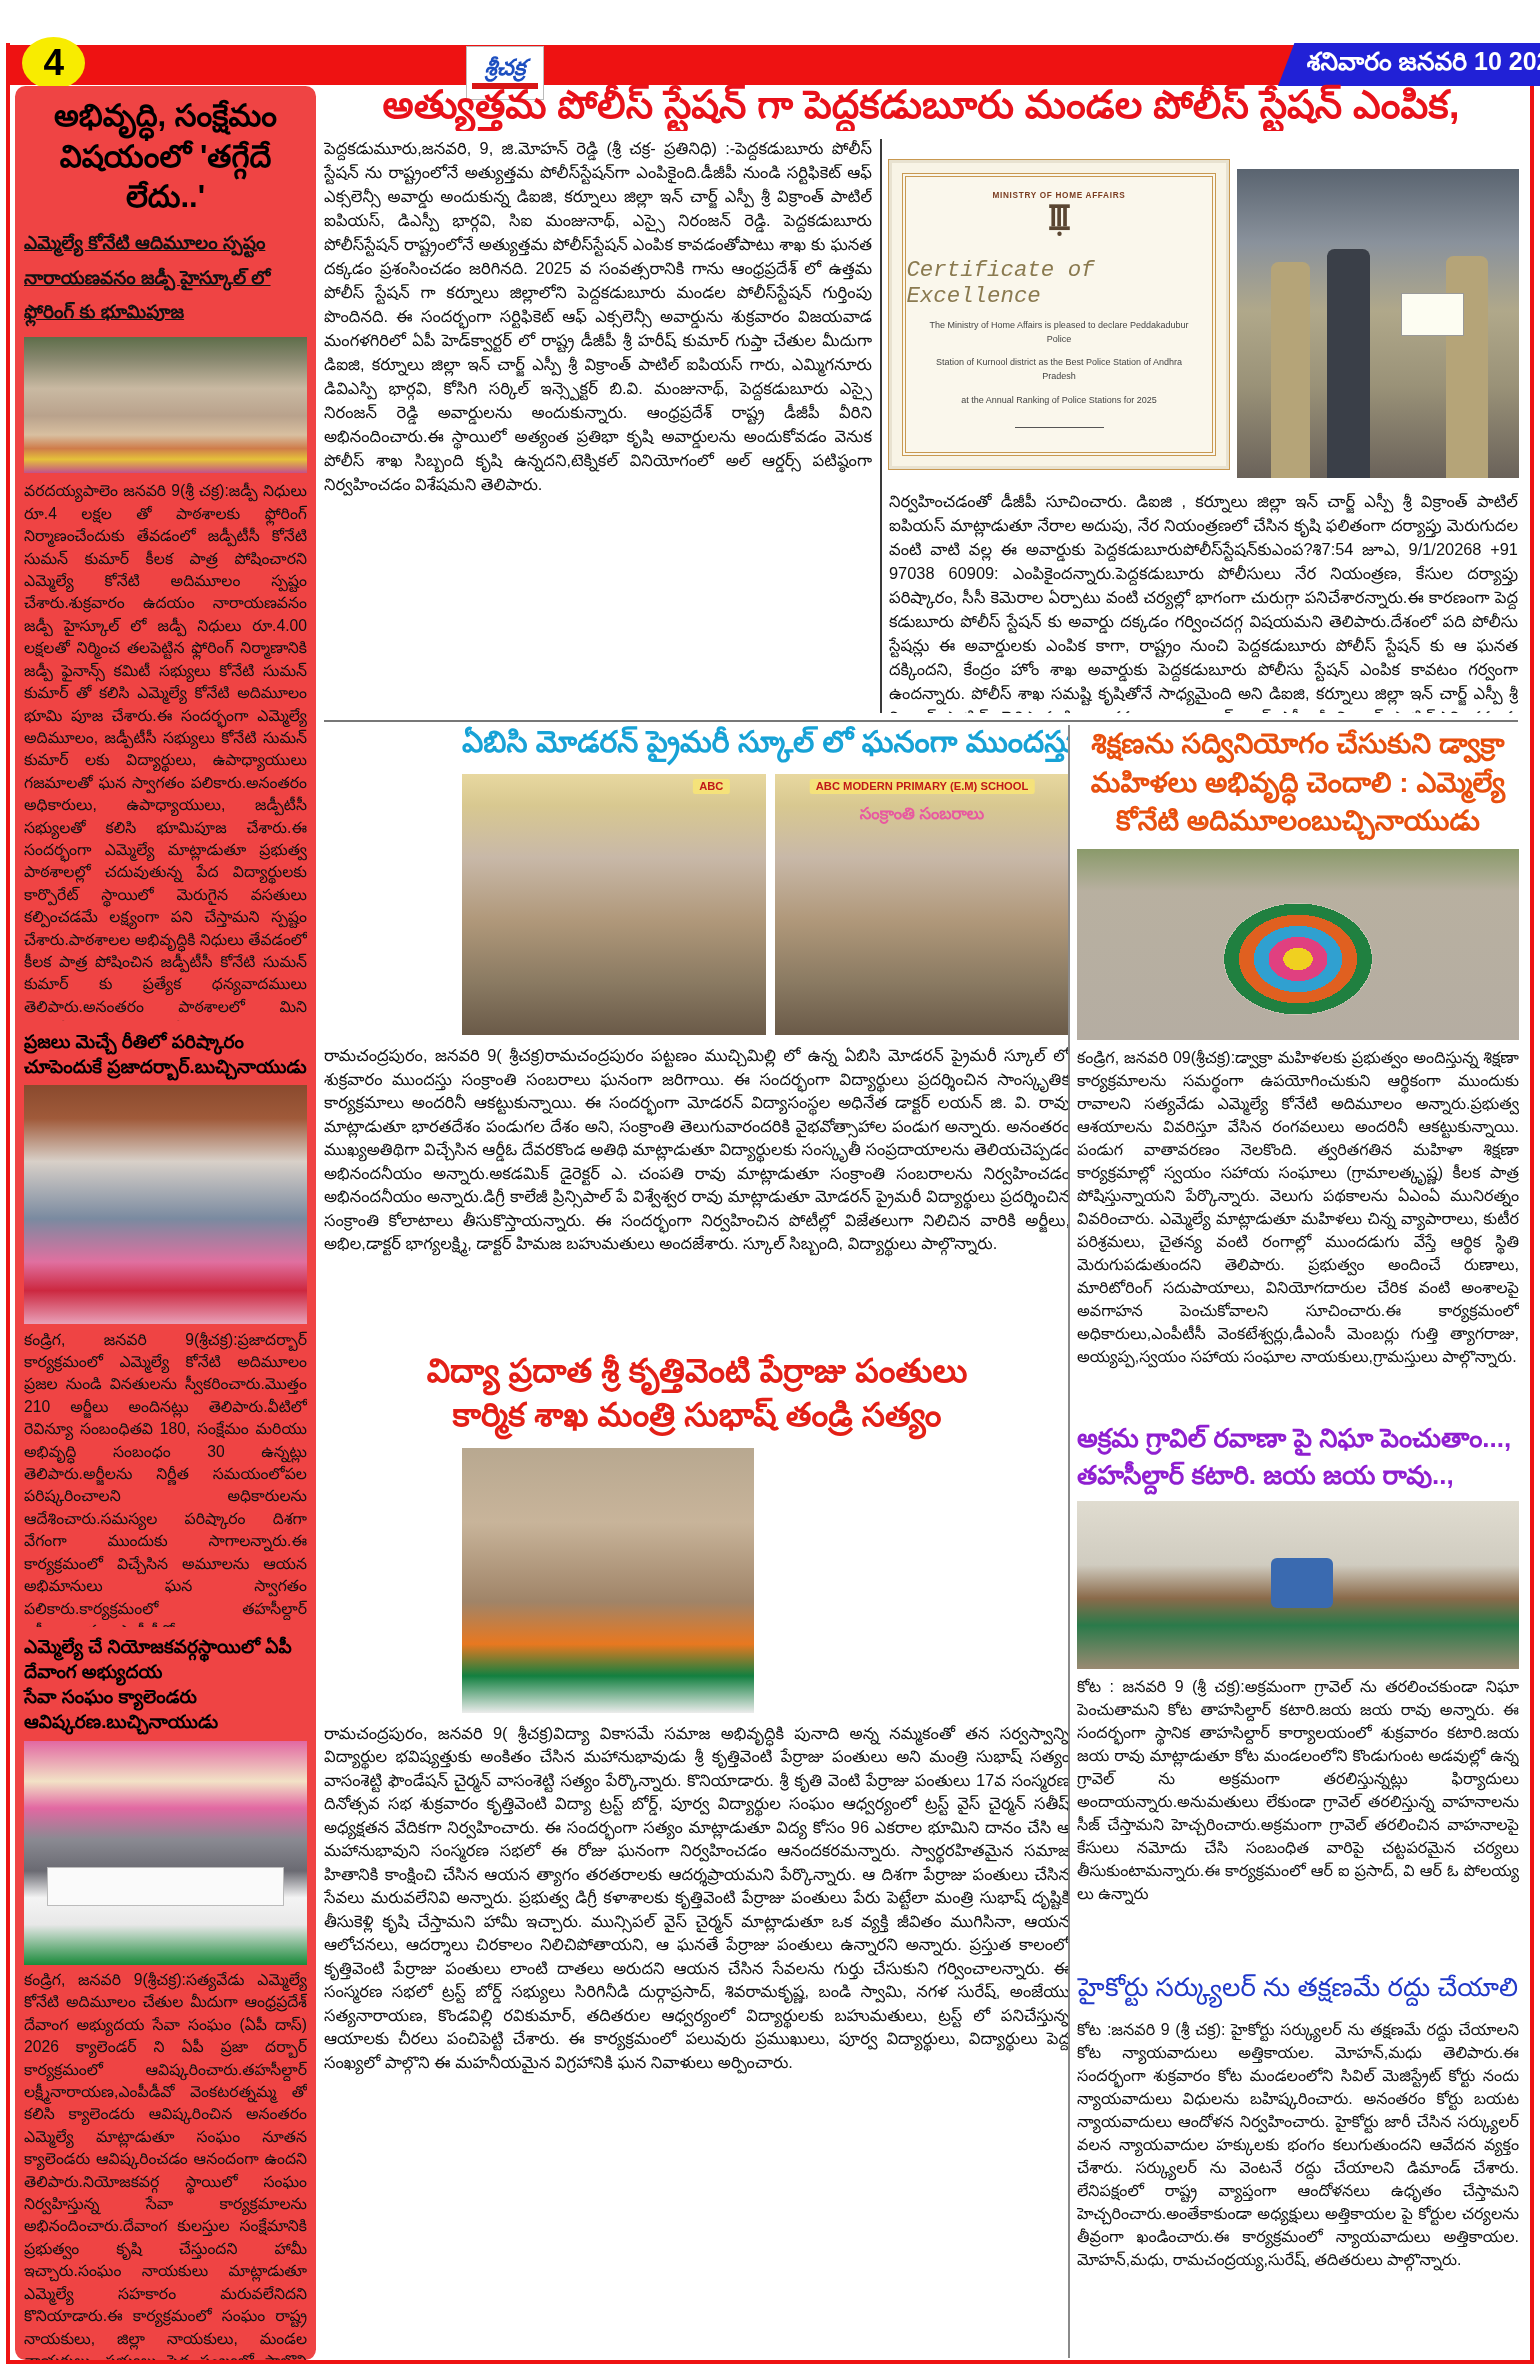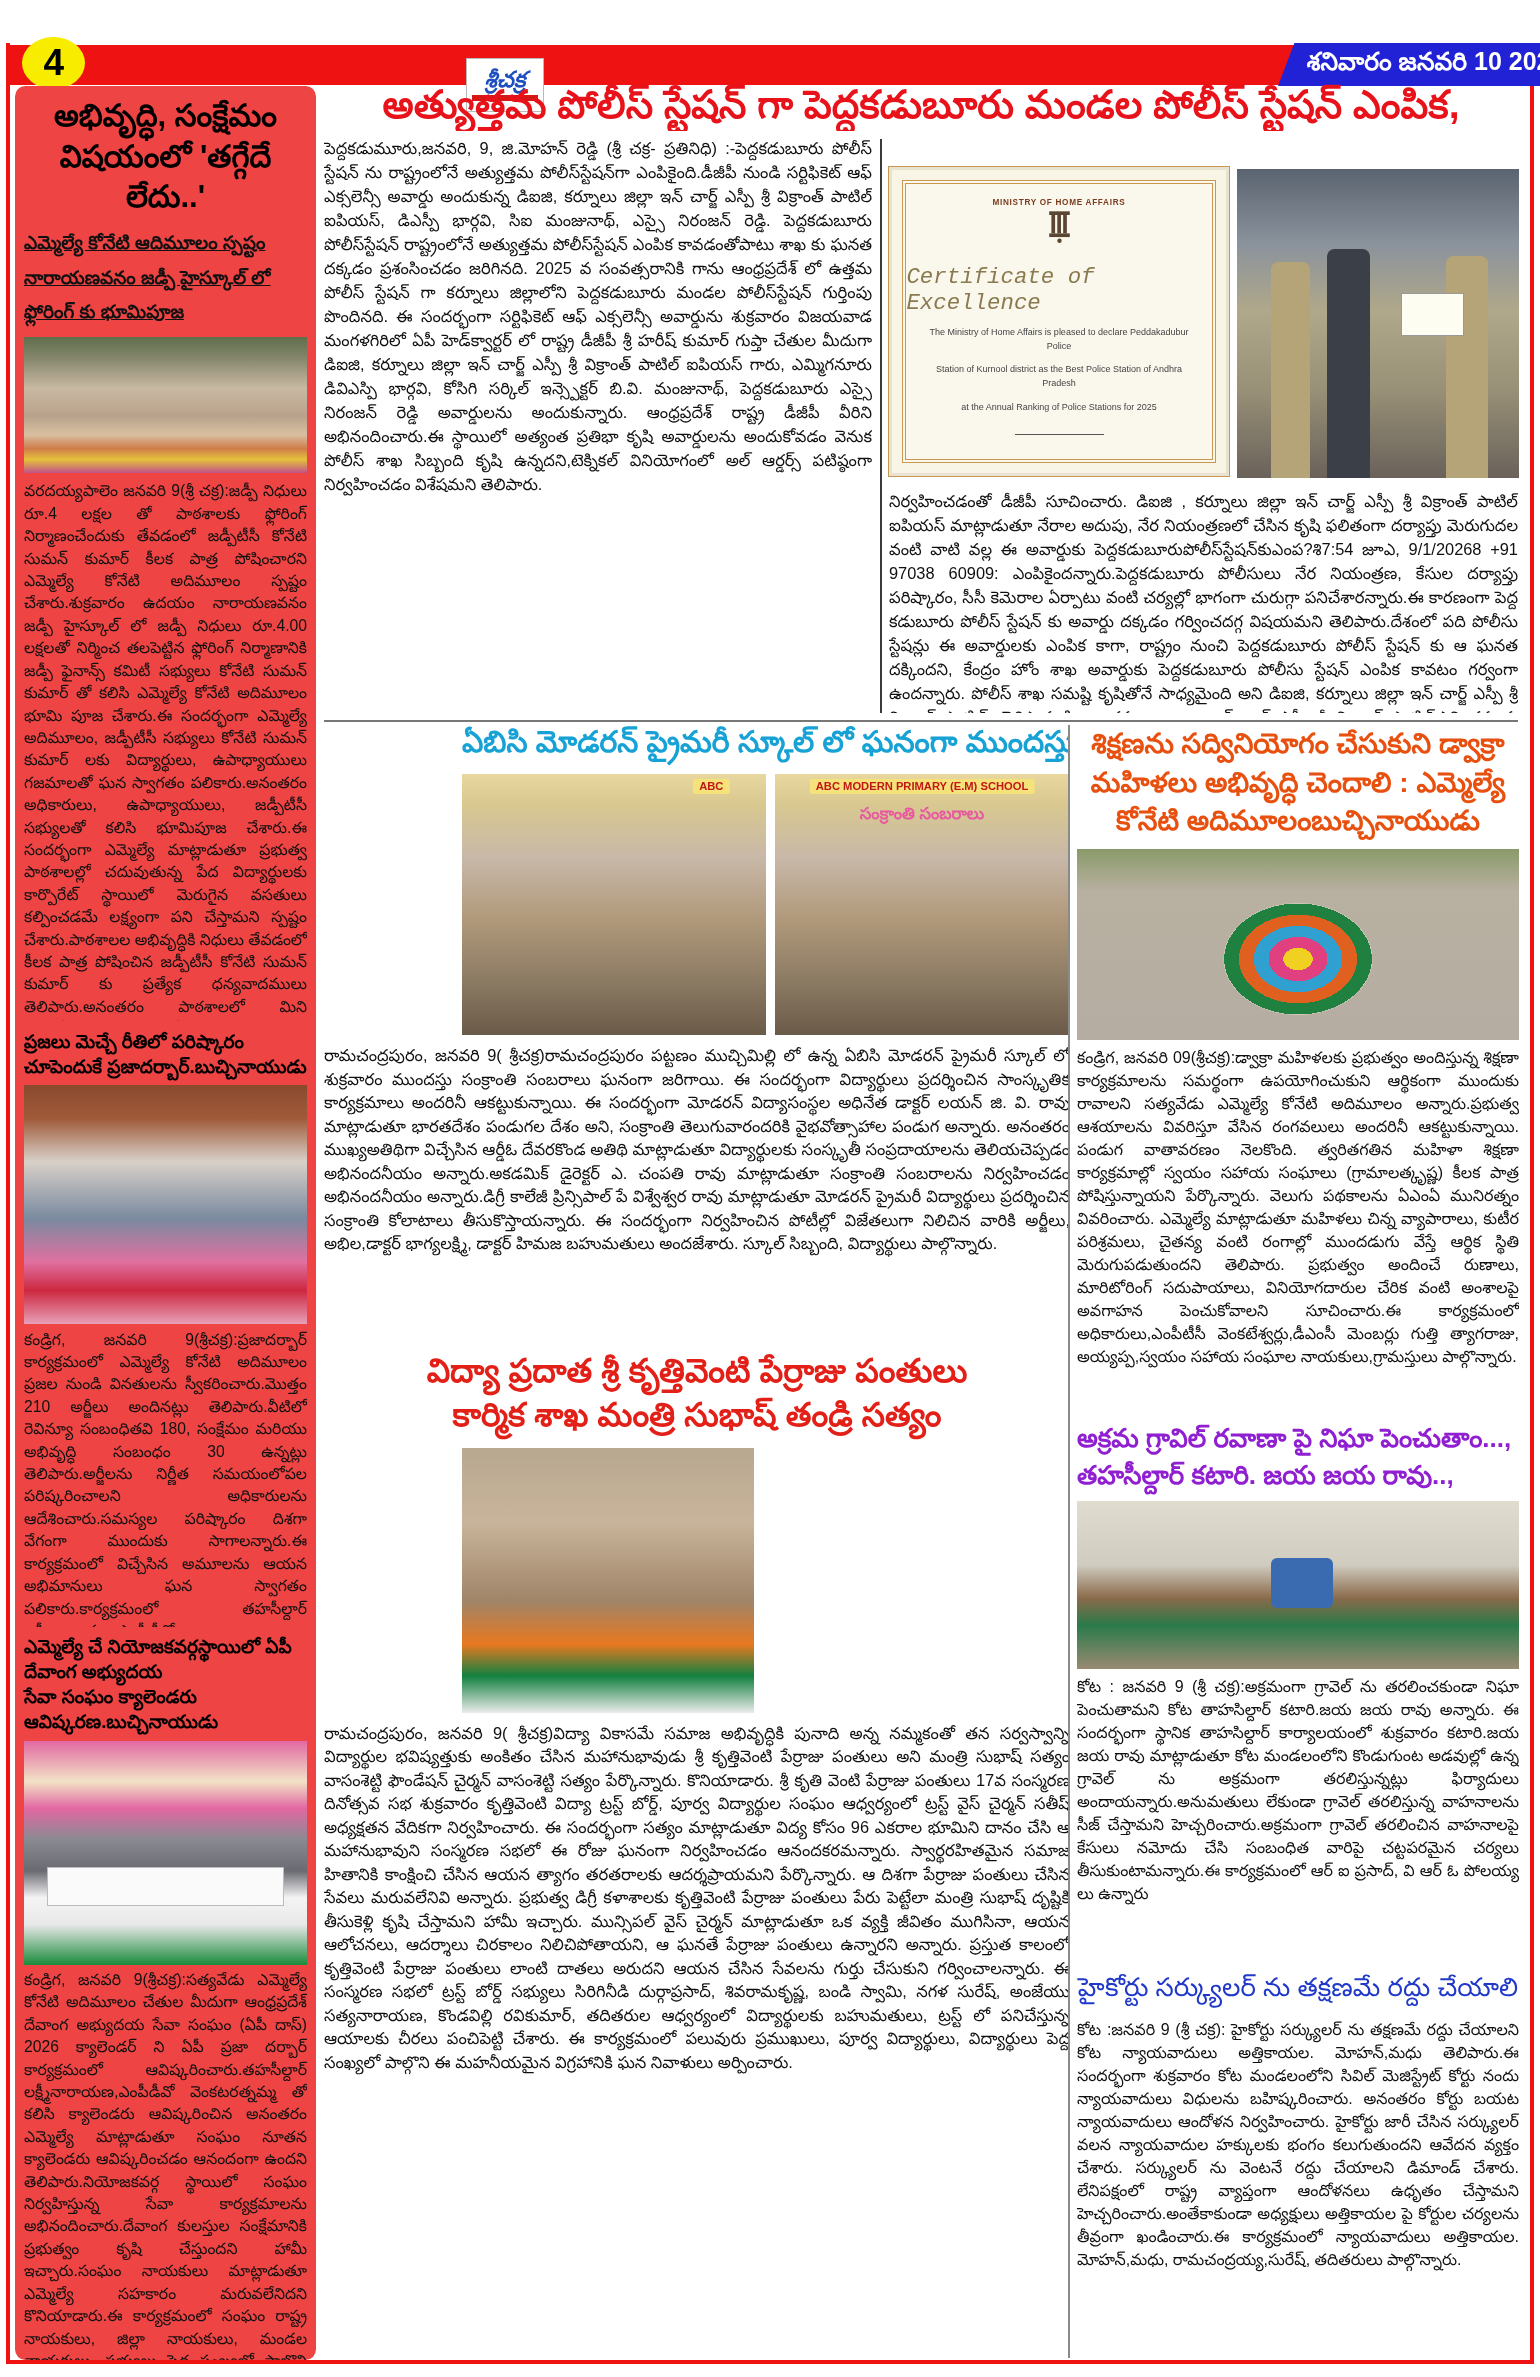--- a/index.html
+++ b/index.html
@@ -10,21 +10,21 @@
   .frame { position:absolute; background:#ee1212; }
   .frame-l { left:8; top:43px; width:3.7px; height:2321px; left:6px; }
   .frame-r { left:1530px; top:43px; width:3.7px; height:2321px; }
   .frame-b { left:6px; top:2360px; width:1528px; height:3.7px; }
 
   
   .header-bar { position:absolute; left:9.7px; top:45px; width:1520px; height:40px; background:#ee1212; }
   .page-num { position:absolute; left:22.4px; top:37px; width:63px; height:52px; background:#f8ec00; border-radius:50%;
               display:flex; align-items:center; justify-content:center; font-size:37px; font-weight:bold; color:#000; }
   .masthead { position:absolute; left:466px; top:46px; width:78px; height:54px; background:#ffffff; border:0.7px solid #bbb;
-              display:flex; flex-direction:column; align-items:center; justify-content:center;margin-top:12px; }
+              display:flex; flex-direction:column; align-items:center; justify-content:center; }
   .masthead-text { color:#1d4fc0; font-weight:bold; font-style:italic; font-size:22.4px; line-height:1; }
   .masthead-strip { width:86%; height:6.7px; background:#d81616; margin-top:3.7px; }
   .date-box { position:absolute; left:1278px; top:43px; width:315px; height:43px; background:#2121d6;
               clip-path:polygon(16.4px 0, 100% 0, 100% 100%, 0 100%);
               display:flex; align-items:center; justify-content:center; color:#fff; font-weight:bold; font-size:25px; }
 
   
   .col-left { position:absolute; left:15px; top:86px; width:301px; height:2274px; background:#ef4444;
               border-radius:10.4px; padding:10.4px 9px 0 9px; overflow:hidden; }
   .hl-left { color:#000; font-weight:bold; font-size:31px; line-height:1.3; text-align:center; }
@@ -134,21 +134,21 @@
       <div class="banner-strip"></div>
     </div>
     <div class="body-sm" style="height:417px;">కండ్రిగ, జనవరి 9(శ్రీచక్ర):సత్యవేడు ఎమ్మెల్యే కోనేటి అదిమూలం చేతుల మీదుగా ఆంధ్రప్రదేశ్ దేవాంగ అభ్యుదయ సేవా సంఘం (ఏపీ దాస్) 2026 క్యాలెండర్ ని ఏపీ ప్రజా దర్బార్ కార్యక్రమంలో ఆవిష్కరించారు.తహసీల్దార్ లక్ష్మీనారాయణ,ఎంపీడీవో వెంకటరత్నమ్మ తో కలిసి క్యాలెండరు ఆవిష్కరించిన అనంతరం ఎమ్మెల్యే మాట్లాడుతూ సంఘం నూతన క్యాలెండరు ఆవిష్కరించడం ఆనందంగా ఉందని తెలిపారు.నియోజకవర్గ స్థాయిలో సంఘం నిర్వహిస్తున్న సేవా కార్యక్రమాలను అభినందించారు.దేవాంగ కులస్తుల సంక్షేమానికి ప్రభుత్వం కృషి చేస్తుందని హామీ ఇచ్చారు.సంఘం నాయకులు మాట్లాడుతూ ఎమ్మెల్యే సహకారం మరువలేనిదని కొనియాడారు.ఈ కార్యక్రమంలో సంఘం రాష్ట్ర నాయకులు, జిల్లా నాయకులు, మండల నాయకులు, సభ్యులు పెద్ద సంఖ్యలో పాల్గొని మరింత బలపడతారని చెప్పారు.కార్యక్రమంలో స్థానిక నాయకులు, ప్రజలు పాల్గొన్నారు.</div>
   </div>
 
   <div class="hl-main">అత్యుత్తమ పోలీస్ స్టేషన్ గా పెద్దకడుబూరు మండల పోలీస్ స్టేషన్ ఎంపిక,</div>
   <div class="main-article">
     <div class="main-body-left">పెద్దకడుమూరు,జనవరి, 9, జి.మోహన్ రెడ్డి (శ్రీ చక్ర- ప్రతినిధి) :-పెద్దకడుబూరు పోలీస్ స్టేషన్ ను రాష్ట్రంలోనే అత్యుత్తమ పోలీస్‌స్టేషన్‌గా ఎంపికైంది.డీజీపీ నుండి సర్టిఫికెట్ ఆఫ్ ఎక్సలెన్సీ అవార్డు అందుకున్న డిఐజి, కర్నూలు జిల్లా ఇన్ చార్జ్ ఎస్పీ శ్రీ విక్రాంత్ పాటిల్ ఐపియస్, డిఎస్పీ భార్గవి, సిఐ మంజునాథ్, ఎస్సై నిరంజన్ రెడ్డి. పెద్దకడుబూరు పోలీస్‌స్టేషన్ రాష్ట్రంలోనే అత్యుత్తమ పోలీస్‌స్టేషన్ ఎంపిక కావడంతోపాటు శాఖ కు ఘనత దక్కడం ప్రశంసించడం జరిగినది. 2025 వ సంవత్సరానికి గాను ఆంధ్రప్రదేశ్ లో ఉత్తమ పోలీస్ స్టేషన్ గా కర్నూలు జిల్లాలోని పెద్దకడుబూరు మండల పోలీస్‌స్టేషన్ గుర్తింపు పొందినది. ఈ సందర్భంగా సర్టిఫికెట్ ఆఫ్ ఎక్సలెన్సీ అవార్డును శుక్రవారం విజయవాడ మంగళగిరిలో ఏపీ హెడ్‌క్వార్టర్ లో రాష్ట్ర డీజీపీ శ్రీ హరీష్ కుమార్ గుప్తా చేతుల మీదుగా డిఐజి, కర్నూలు జిల్లా ఇన్ చార్జ్ ఎస్పీ శ్రీ విక్రాంత్ పాటిల్ ఐపియస్ గారు, ఎమ్మిగనూరు డివిఎస్పి భార్గవి, కోసిగి సర్కిల్ ఇన్స్పెక్టర్ బి.వి. మంజునాథ్, పెద్దకడుబూరు ఎస్సై నిరంజన్ రెడ్డి అవార్డులను అందుకున్నారు. ఆంధ్రప్రదేశ్ రాష్ట్ర డీజీపీ వీరిని అభినందించారు.ఈ స్థాయిలో అత్యంత ప్రతిభా కృషి అవార్డులను అందుకోవడం వెనుక పోలీస్ శాఖ సిబ్బంది కృషి ఉన్నదని,టెక్నికల్ వినియోగంలో అల్ ఆర్డర్స్ పటిష్ఠంగా నిర్వహించడం విశేషమని తెలిపారు.</div>
     <div class="main-vline"></div>
 
-    <div class="cert" style="left:565px; top:31px; width:340px; height:309px;">
+    <div class="cert" style="left:565px; top:24px; width:340px; height:309px;">
       <div class="cert-inner">
         <div class="cert-ministry">MINISTRY OF HOME AFFAIRS</div>
         <div class="cert-emblem">
           <svg width="25" height="33" viewBox="0 0 34 44">
               <rect x="6" y="4" width="5" height="26" fill="#5a4632"></rect>
               <rect x="14" y="4" width="5" height="26" fill="#5a4632"></rect>
               <rect x="22" y="4" width="5" height="26" fill="#5a4632"></rect>
               <rect x="3" y="0" width="28" height="5" fill="#5a4632"></rect>
               <rect x="3" y="30" width="28" height="5" fill="#5a4632"></rect>
               <circle cx="17" cy="40" r="3" fill="#5a4632"></circle>

